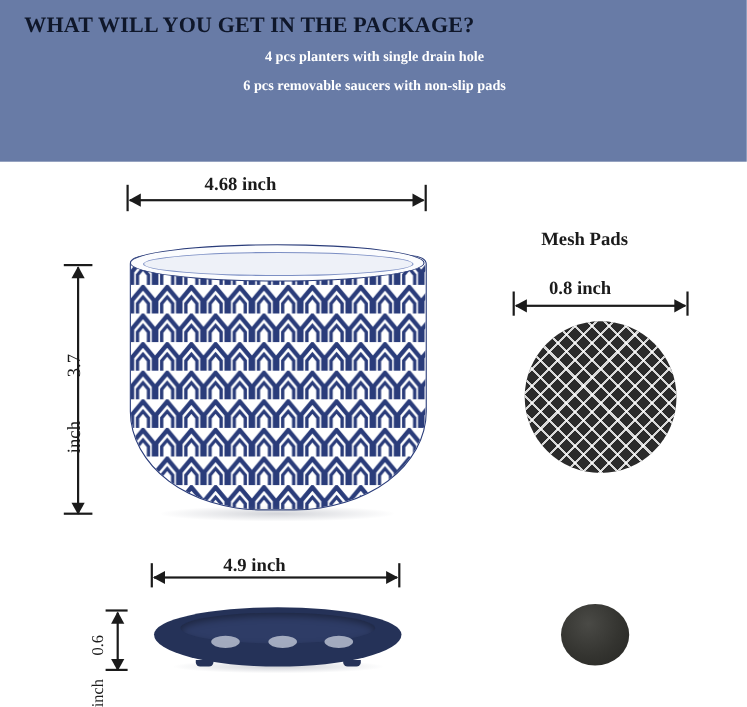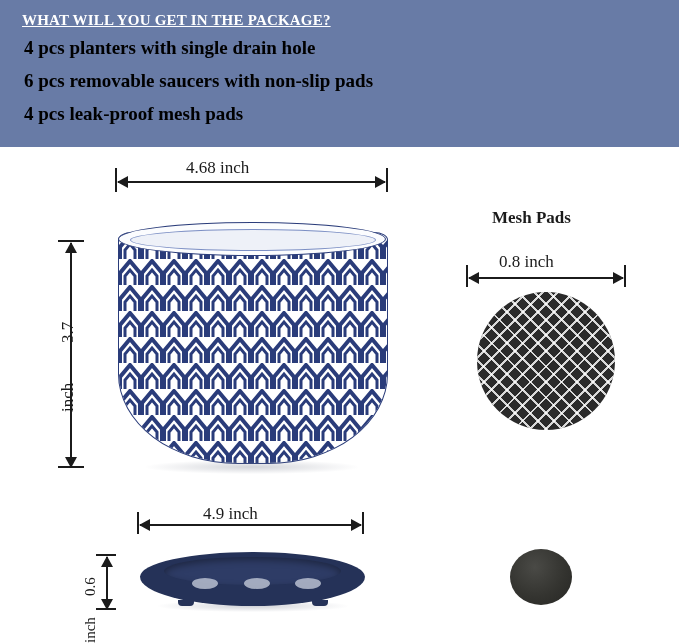--- a/index.html
+++ b/index.html
@@ -22,40 +22,41 @@
   .banner {
     position: absolute;
     left: 0; top: 0;
     width: 679px;
     height: 147px;
     background: #687ba6;
     box-sizing: border-box;
     padding: 8px 22px 0 22px;
   }
   .banner-title {
+    color: #0f172a;
+    font-weight: bold;
+    font-size: 20px;
+    letter-spacing: 0.2px;
+    margin: 4px 0 8px 0;
+  }
+  .banner-line {
     color: #ffffff;
     font-weight: bold;
-    font-size: 15px;
-    letter-spacing: 0.2px;
-    margin: 4px 0 8px 0;
-    text-decoration: underline;
-  }
-  .banner-line {
-    color: #000000;
-    font-weight: bold;
-    font-size: 19px;
+    font-size: 13px;
     margin: 0 0 11px 2px;
+    text-align: center;
   }
 
   
   .label {
     position: absolute;
     color: #1b1b1b;
     font-size: 17px;
     white-space: nowrap;
+    font-weight: bold;
   }
   .label-bold {
     font-weight: bold;
   }
   .vlabel {
     position: absolute;
     color: #1b1b1b;
     font-size: 17px;
     white-space: nowrap;
     transform-origin: 0 0;
@@ -248,21 +249,20 @@
 </style>
 </head>
 <body>
 
 <div class="page">
 
   <div class="banner">
     <div class="banner-title">WHAT WILL YOU GET IN THE PACKAGE?</div>
     <div class="banner-line">4 pcs planters with single drain hole</div>
     <div class="banner-line">6 pcs removable saucers with non-slip pads</div>
-    <div class="banner-line">4 pcs leak-proof mesh pads</div>
   </div>
 
   <div class="hcap" style="left:115px; top:168px; height:24px;"></div>
   <div class="hcap" style="left:386px; top:168px; height:24px;"></div>
   <div class="harrow" style="left:118px; top:181px; width:267px;"></div>
   <div class="label" style="left:186px; top:158px;">4.68 inch</div>
 
   <div class="vcap" style="left:58px; top:240px; width:26px;"></div>
   <div class="vcap" style="left:58px; top:466px; width:26px;"></div>
   <div class="varrow" style="left:70px; top:243px; height:224px;"></div>

